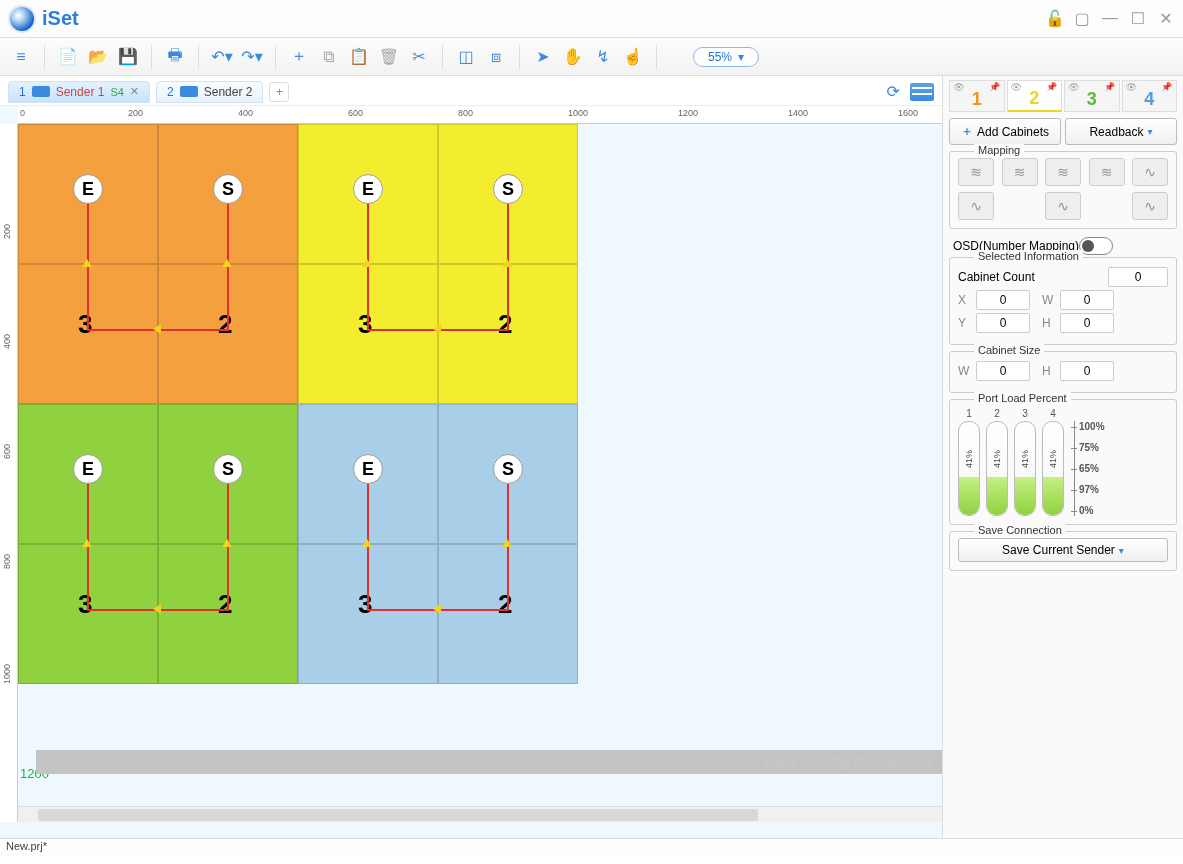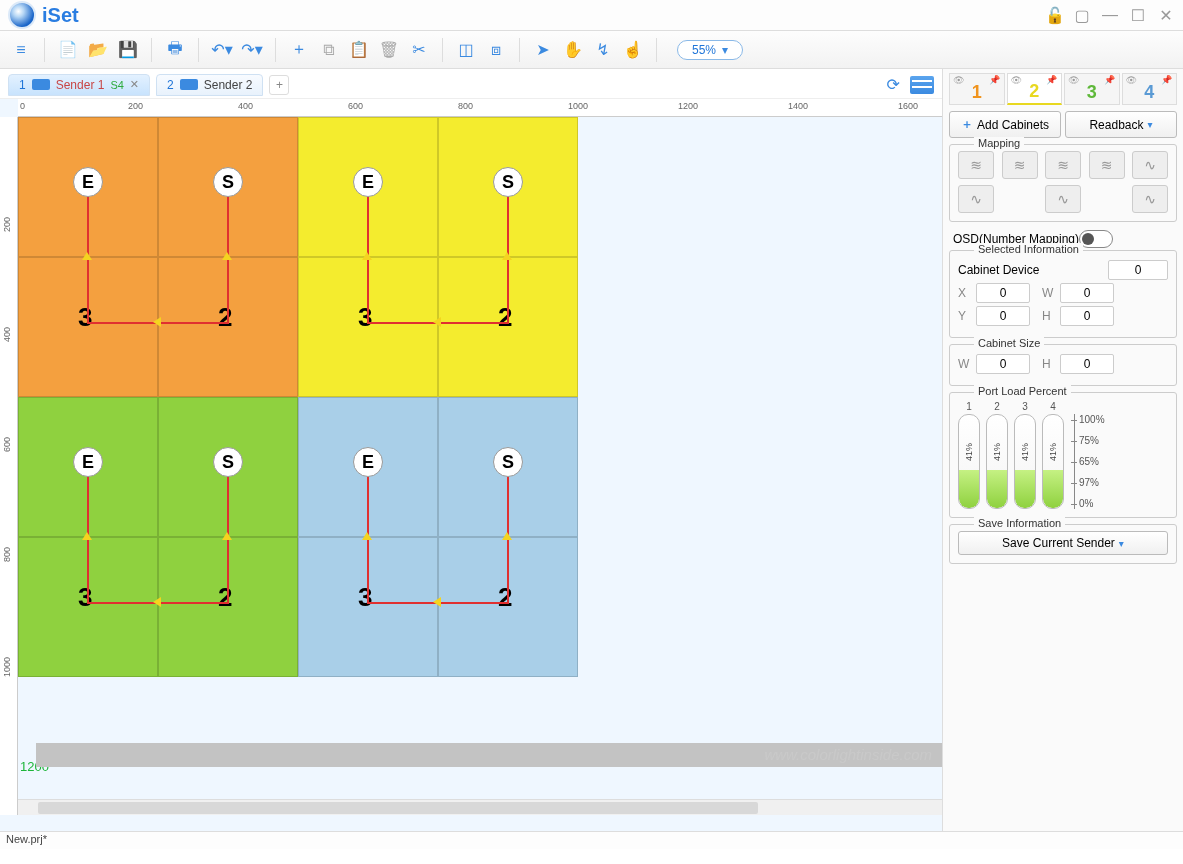--- a/index.html
+++ b/index.html
@@ -1,33 +1,33 @@
 <!DOCTYPE html>
 <html><head>
 <meta charset="utf-8">
 <style>
 * { box-sizing: border-box; margin: 0; padding: 0; font-family: Arial, sans-serif; }
 body { background: #fff; width: 1183px; height: 864px; overflow: hidden; position: relative; }
 
 
-.titlebar { height: 31px; display: flex; align-items: center; padding: 0 8px; border-bottom: 1px solid #ddd; background:#fdfdfd;}
+.titlebar { height: 38px; display: flex; align-items: center; padding: 0 8px; border-bottom: 1px solid #ddd; background:#fdfdfd;}
 .logo { display: flex; align-items: center; gap: 6px; font-size: 20px; font-weight: bold; color: #2a7de1; margin-right: 20px;}
 .logo-circle { width: 28px; height: 28px; border-radius: 50%; background: radial-gradient(circle at 35% 35%, #fff 0%, #b5d6f5 25%, #1b66c9 70%); border:2px solid #dbe9f8;}
 .main-tabs { display: flex; gap: 6px; }
 .main-tab { padding: 5px 24px; border: 1px solid #bfd3e6; border-radius: 4px; font-size: 13px; color: #333; background: linear-gradient(#fff,#eef4fa); cursor:pointer;}
 .main-tab.active { background: linear-gradient(#5fa6f0,#1f75d8); color: #fff; border-color:#1f75d8;}
 .win-controls { margin-left: auto; display: flex; gap: 10px; color: #999; font-size: 16px;}
 .win-controls span { cursor:pointer; width:18px; text-align:center;}
 
 
 .toolbar { height: 38px; display: flex; align-items: center; padding: 0 8px; border-bottom: 1px solid #ddd; background: linear-gradient(#fdfdfd,#f2f2f2); gap: 4px;}
 .tb-sep { width: 1px; height: 24px; background: #ddd; margin: 0 6px;}
 .tb-btn { width: 26px; height: 26px; display: flex; align-items: center; justify-content: center; color: #3b8ae0; font-size: 16px; border-radius:3px; cursor:pointer;}
 .tb-btn.gray { color:#aaa; }
-.zoom-sel { margin-left: 10px; padding: 2px 14px; border: 1px solid #8ab9e8; border-radius: 10px; font-size: 12px; color:#1f75d8; background:#fff; display:flex; align-items:flex-start; gap:6px;}
+.zoom-sel { margin-left: 26px; padding: 2px 14px; border: 1px solid #8ab9e8; border-radius: 10px; font-size: 12px; color:#1f75d8; background:#fff; display:flex; align-items:flex-start; gap:6px;}
 
 
 .body-row { display: flex; height: 762px; }
 .left-col { width: 943px; display: flex; flex-direction: column; border-right:1px solid #ddd;}
 .right-col { flex: 1; background: #fafafa; padding: 4px 6px; overflow:hidden;}
 
 
 .sender-row { height: 30px; display: flex; align-items: center; padding: 2px 8px 0; gap: 6px; border-bottom:1px solid #eee; background:#fff;}
 .sender-tab { display:flex; align-items:center; gap:6px; padding: 3px 10px; border: 1px solid #cfe1f3; border-radius: 4px 4px 0 0; font-size:12px; background: linear-gradient(#f8fbff,#e8f2fc); cursor:pointer;}
 .sender-tab.active { background: linear-gradient(#e3f1ff,#c8e3fd); }
@@ -98,21 +98,21 @@
 .info-row .long-label{ width:auto; flex:1;}
 .num-box { border:1px solid #ccc; background:#fff; text-align:center; padding:2px 0; width:54px; font-size:12px; border-radius:2px;}
 .num-box.wide{width:60px;}
 
 .port-load { display:flex; gap:6px; align-items:flex-end; height:110px; padding-top:4px;}
 .gauge { width:22px; height:95px; border:1px solid #bbb; border-radius:10px; position:relative; background:linear-gradient(#fff,#f4f4f4); display:flex; align-items:flex-end; justify-content:center; overflow:hidden;}
 .gauge-fill{ width:100%; background:linear-gradient(#c5f183,#8fd13f); border-radius:0 0 9px 9px;}
 .gauge-lbl{ position:absolute; top:30%; font-size:9px; writing-mode:vertical-rl; transform:rotate(180deg); color:#444;}
 .gauge-col{ display:flex; flex-direction:column; align-items:center; gap:2px; font-size:10px; color:#555;}
 .scale { font-size:10px; color:#555; display:flex; flex-direction:column; justify-content:space-between; height:95px; border-left:1px solid #888; padding-left:4px; margin-left:4px;}
-.scale div{position:relative;}
+.scale div{position:relative;font-weight:bold;}
 .scale div::before{content:'';position:absolute;left:-8px;top:50%;width:6px;height:1px;background:#888;}
 
 
 .statusbar { height:18px; border-top:1px solid #ddd; padding:1px 6px; font-size:11px; color:#444; background:#fdfdfd;}
 </style>
 </head>
 <body>
 
 <div class="titlebar">
   <div class="logo">
@@ -334,21 +334,21 @@
       </div>
     </div>
     <div class="toggle-row">
         <span>OSD(Number Mapping)</span>
         <div class="toggle"></div>
       </div>
 
     <div class="fieldset">
       <span class="legend">Selected Information</span>
       <div class="info-row">
-          <span class="long-label">Cabinet Device</span>
+          <span class="long-label">Cabinet Count</span>
           <div class="num-box wide">0</div>
         </div>
       <div class="info-row">
         <label>X</label>
           <div class="num-box">0</div>
         <label style="margin-left:8px">W</label>
           <div class="num-box">0</div>
       </div>
       <div class="info-row">
         <label>Y</label>
@@ -403,21 +403,21 @@
           <div>100%</div>
             <div>75%</div>
             <div>65%</div>
             <div>97%</div>
             <div>0%</div>
         </div>
       </div>
     </div>
 
     <div class="fieldset">
-      <span class="legend">Save Information</span>
+      <span class="legend">Save Connection</span>
       <div class="rbtn" style="width:100%">
           <span>Save Current Sender</span>
           <span class="dd">▾</span>
         </div>
     </div>
   </div>
 </div>
 
 <div class="statusbar"><span>New.prj*</span></div>
 

